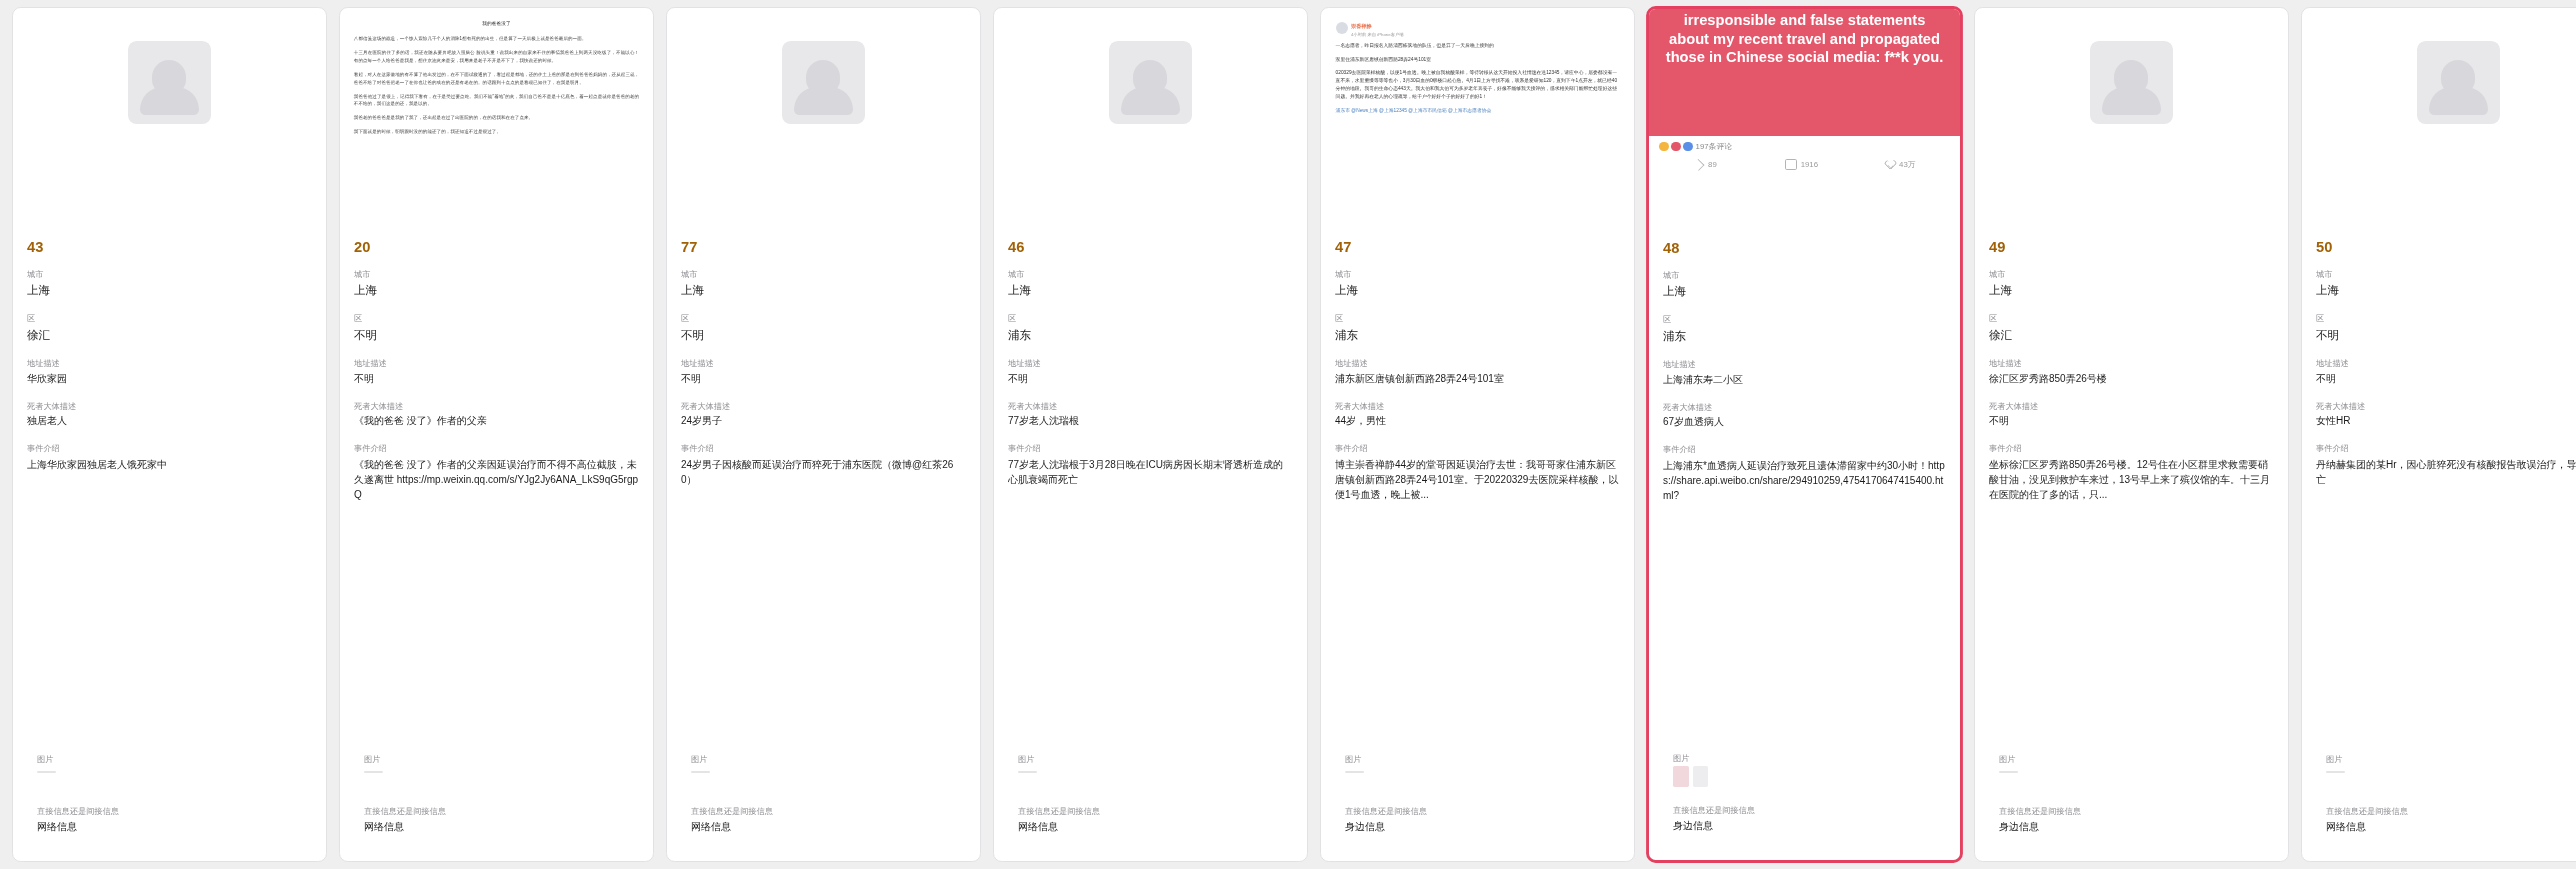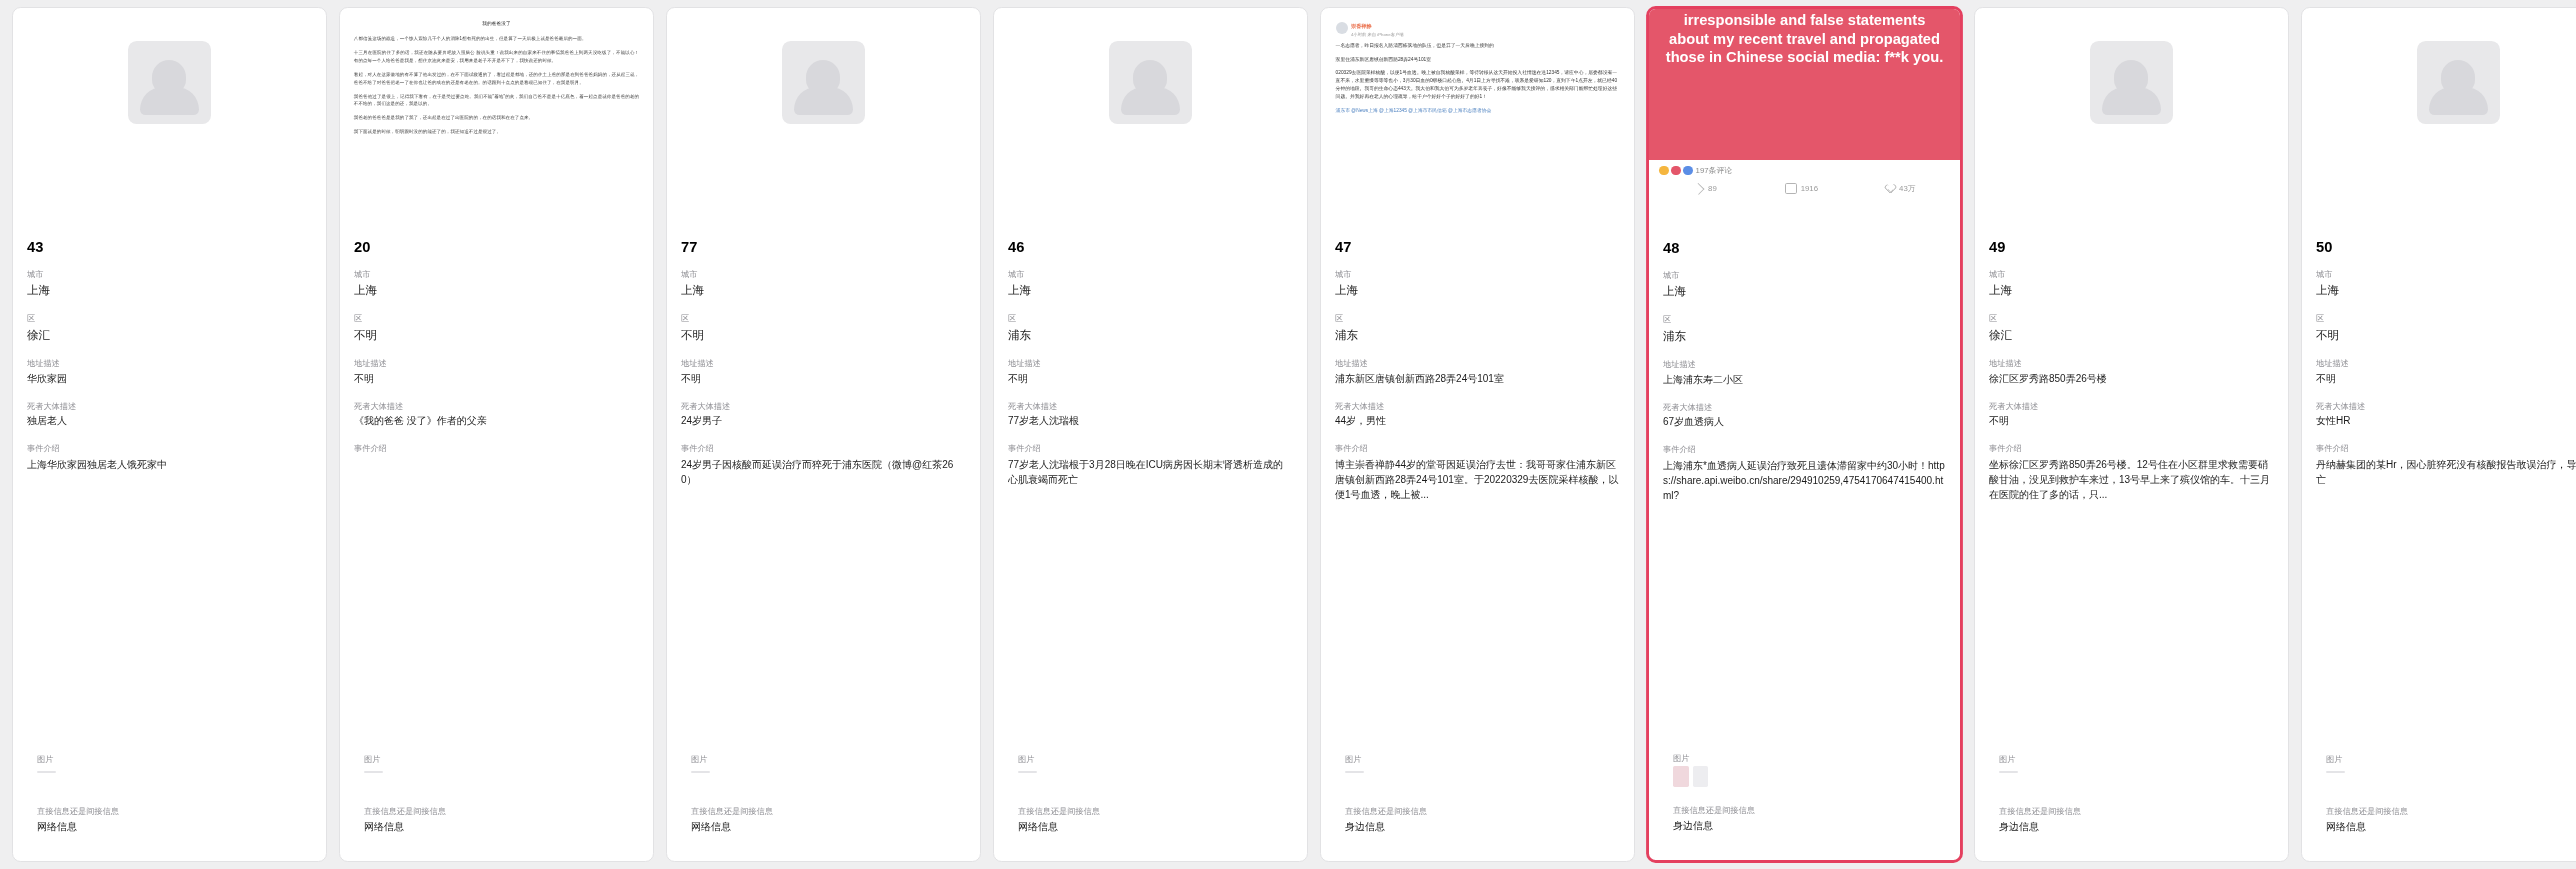--- a/index.html
+++ b/index.html
@@ -113,21 +113,21 @@
   .wb-meta { display: flex; flex-direction: column; }
   .wb-name { color: #eb7350; font-size: 5.2px; font-weight: bold; }
   .wb-sub { color: #9a9a9a; font-size: 4.3px; }
   .wb-body p { margin: 0 0 5.2px 0; }
   .wb-link { color: #4a7fbf; }
   
   .banner {
     background: #e4566a;
     color: #ffffff;
     width: 100%;
-    height: 151px;
+    height: 127px;
     box-sizing: border-box;
     padding: 5.2px 14px;
     font-weight: bold;
     font-size: 14.7px;
     line-height: 1.28;
     text-align: center;
     display: flex;
     align-items: flex-start;
     justify-content: center;
     overflow: hidden;
@@ -171,21 +171,21 @@
   
   .body {
     padding: 0 14px 8.6px 14px;
     box-sizing: border-box;
     flex: 1 1 auto;
     overflow: hidden;
   }
   .idx {
     font-size: 14.7px;
     font-weight: bold;
-    color: #000000;
+    color: #a16207;
     margin: 8.6px 0 14px 0;
   }
   .flabel {
     font-size: 8.2px;
     color: #8e8e93;
     margin-bottom: 2.6px;
   }
   .fvalue {
     font-size: 11.6px;
     color: #1b1b1b;
@@ -270,20 +270,21 @@
           <div class="idx">20</div>
           <div class="flabel">城市</div>
           <div class="fvalue">上海</div>
           <div class="flabel">区</div>
           <div class="fvalue">不明</div>
           <div class="flabel">地址描述</div>
           <div class="fvalue small">不明</div>
           <div class="flabel">死者大体描述</div>
           <div class="fvalue small">《我的爸爸 没了》作者的父亲</div>
           <div class="flabel">事件介绍</div>
+          <div class="fvalue desc">《我的爸爸 没了》作者的父亲因延误治疗而不得不高位截肢，未久遂离世 https://mp.weixin.qq.com/s/YJg2Jy6ANA_LkS9qG5rgpQ</div>
         </div>
         <div class="bfoot">
           <div class="flabel">图片</div>
           <div class="pics">
             <div class="thumb line"></div>
           </div>
           <div class="flabel">直接信息还是间接信息</div>
           <div class="fvalue small">网络信息</div>
         </div>
       </div>

